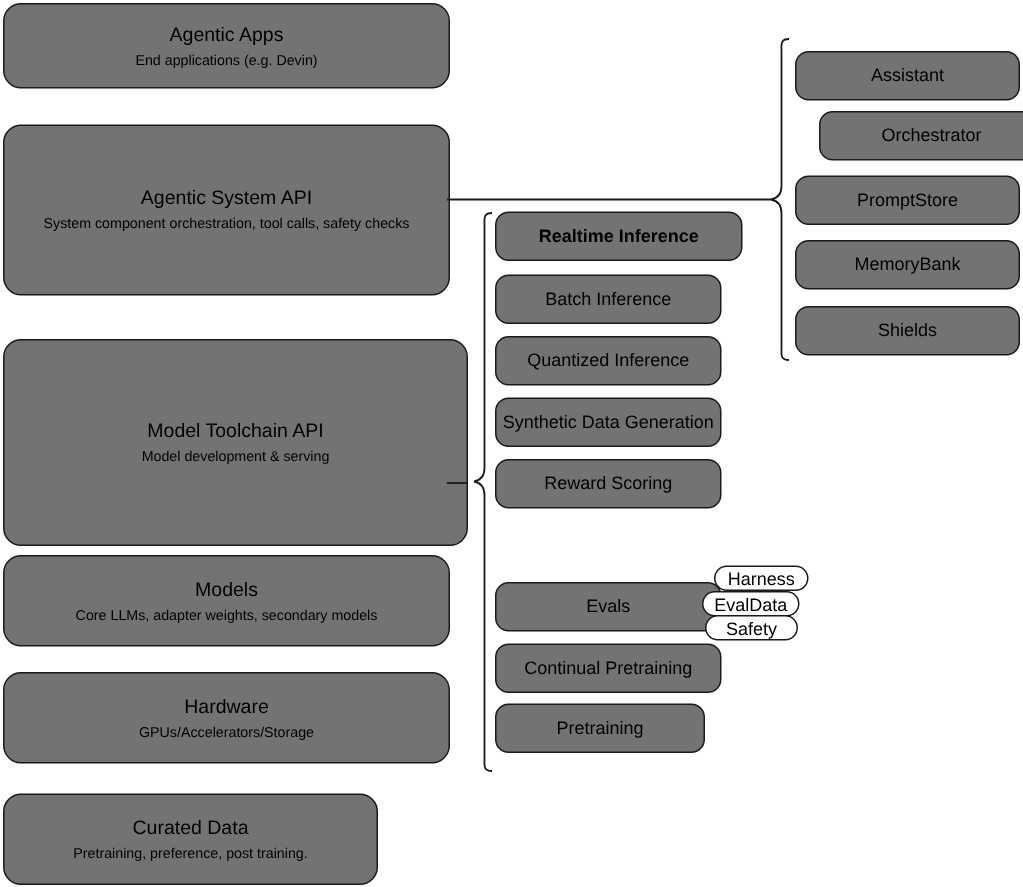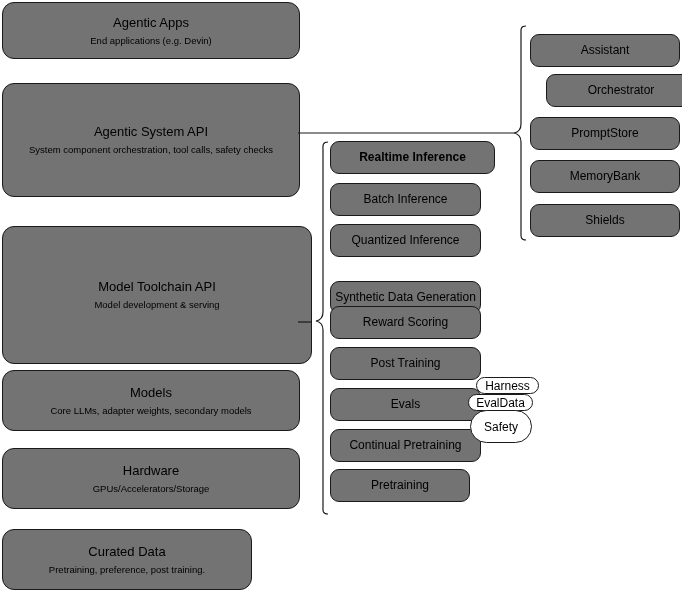--- a/index.html
+++ b/index.html
@@ -137,46 +137,43 @@
 
   <div class="node chip" style="left:330px; top:141px; width:165px; height:33px;font-weight:bold;">
     <span>Realtime Inference</span>
   </div>
   <div class="node chip" style="left:330px; top:183px; width:151px; height:33px;">
     <span>Batch Inference</span>
   </div>
   <div class="node chip" style="left:330px; top:224px; width:151px; height:33px;">
     <span>Quantized Inference</span>
   </div>
-  <div class="node chip" style="left:330px; top:265px; width:151px; height:33px;margin-top:16px;">
+  <div class="node chip" style="left:330px; top:265px; width:151px; height:33px;">
     <span>Synthetic Data Generation</span>
   </div>
   <div class="node chip" style="left:330px; top:306px; width:151px; height:33px;">
     <span>Reward Scoring</span>
-  </div>
-  <div class="node chip" style="left:330px; top:347px; width:151px; height:33px;">
-    <span>Post Training</span>
   </div>
   <div class="node chip" style="left:330px; top:388px; width:151px; height:33px;">
     <span>Evals</span>
   </div>
   <div class="node chip" style="left:330px; top:429px; width:151px; height:33px;">
     <span>Continual Pretraining</span>
   </div>
   <div class="node chip" style="left:330px; top:469px; width:140px; height:33px;">
     <span>Pretraining</span>
   </div>
 
   <div class="pill" style="left:476px; top:377px; width:63px; height:17px;">
     <span>Harness</span>
   </div>
   <div class="pill" style="left:468px; top:394px; width:65px; height:17px;">
     <span>EvalData</span>
   </div>
-  <div class="pill" style="left:470px; top:410px; width:62px; height:33px;">
+  <div class="pill" style="left:470px; top:410px; width:62px; height:17px;">
     <span>Safety</span>
   </div>
 
   <div class="node chip" style="left:530px; top:34px; width:150px; height:33px;">
     <span>Assistant</span>
   </div>
   <div class="node chip" style="left:546px; top:74px; width:150px; height:33px;">
     <span>Orchestrator</span>
   </div>
   <div class="node chip" style="left:530px; top:117px; width:150px; height:33px;">

